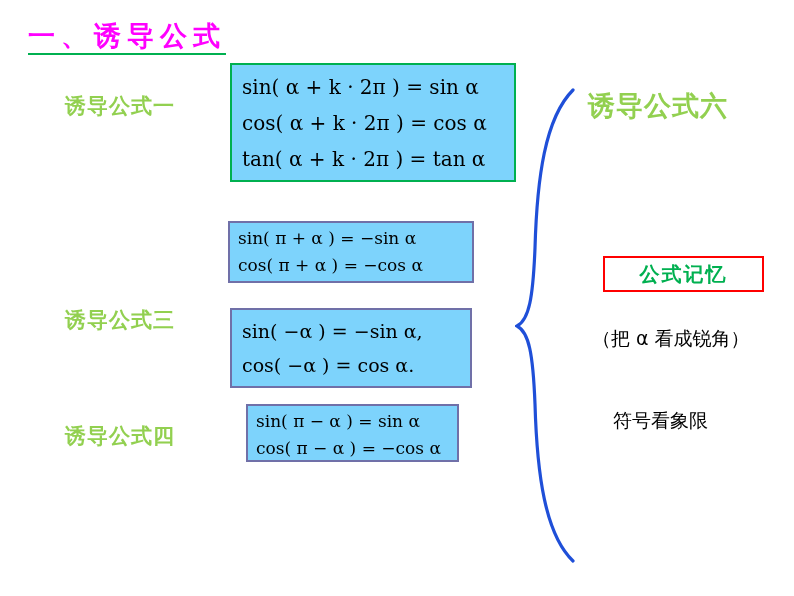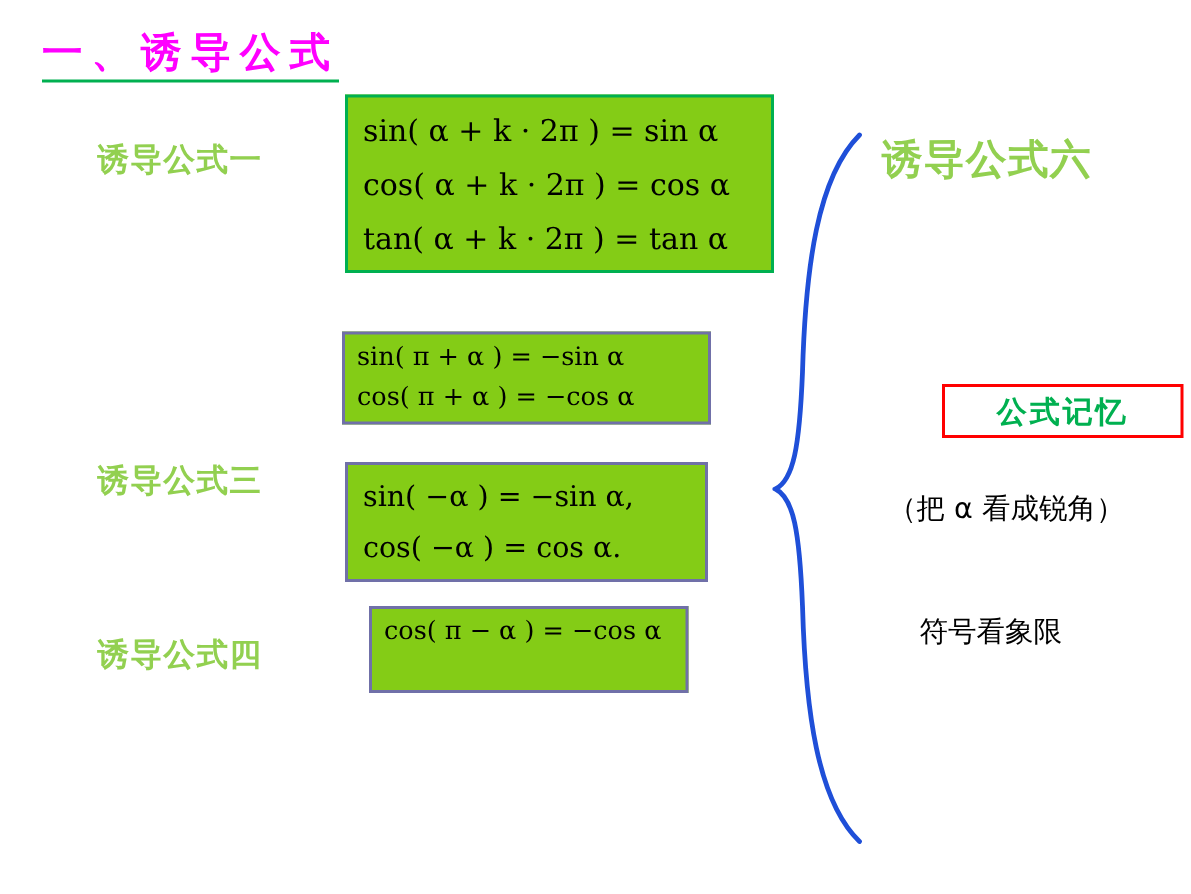--- a/index.html
+++ b/index.html
@@ -49,21 +49,21 @@
     font-family: "DejaVu Sans", sans-serif;
     font-size: 27px;
     font-weight: bold;
     color: #92d050;
     white-space: nowrap;
     letter-spacing: 1px;
   }
   .formula-box {
     position: absolute;
     box-sizing: border-box;
-    background: #84cc16;
+    background: #7dd3fc;
   }
   .box1 {
     left: 230px;
     top: 63px;
     width: 286px;
     height: 119px;
     border: 2px solid #00b050;
     padding: 4px 8px 0 10px;
   }
   .box2 {
@@ -93,21 +93,21 @@
   .math {
     font-family: "DejaVu Serif", serif;
     color: #000000;
     white-space: nowrap;
   }
   .m-lg { font-size: 20px; line-height: 36px; }
   .m-sm { font-size: 17px; line-height: 27px; }
   .m-md { font-size: 19px; line-height: 34px; }
   .memory-box {
     position: absolute;
-    left: 628px;
+    left: 603px;
     top: 256px;
     width: 161px;
     height: 36px;
     box-sizing: border-box;
     border: 2px solid #ff0000;
     background: #ffffff;
     display: flex;
     align-items: center;
     justify-content: center;
   }
@@ -156,20 +156,21 @@
     <div class="math m-sm">sin( π + α ) = −sin α</div>
     <div class="math m-sm">cos( π + α ) = −cos α</div>
   </div>
 
   <div class="formula-box box3">
     <div class="math m-md">sin( −α ) = −sin α,</div>
     <div class="math m-md">cos( −α ) = cos α.</div>
   </div>
 
   <div class="formula-box box4">
+    <div class="math m-sm">sin( π − α ) = sin α</div>
     <div class="math m-sm">cos( π − α ) = −cos α</div>
   </div>
 
   <div class="brace">
     <svg width="70" height="475" viewBox="0 0 70 475" xmlns="http://www.w3.org/2000/svg">
       <path d="M 58 2 C 30 30, 22 90, 20 160 C 18 210, 14 232, 2 238 C 14 244, 18 266, 20 316 C 22 386, 30 446, 58 473" fill="none" stroke="#1f4fd8" stroke-width="3.2" stroke-linecap="round"></path>
     </svg>
   </div>
 
   <div class="memory-box">

